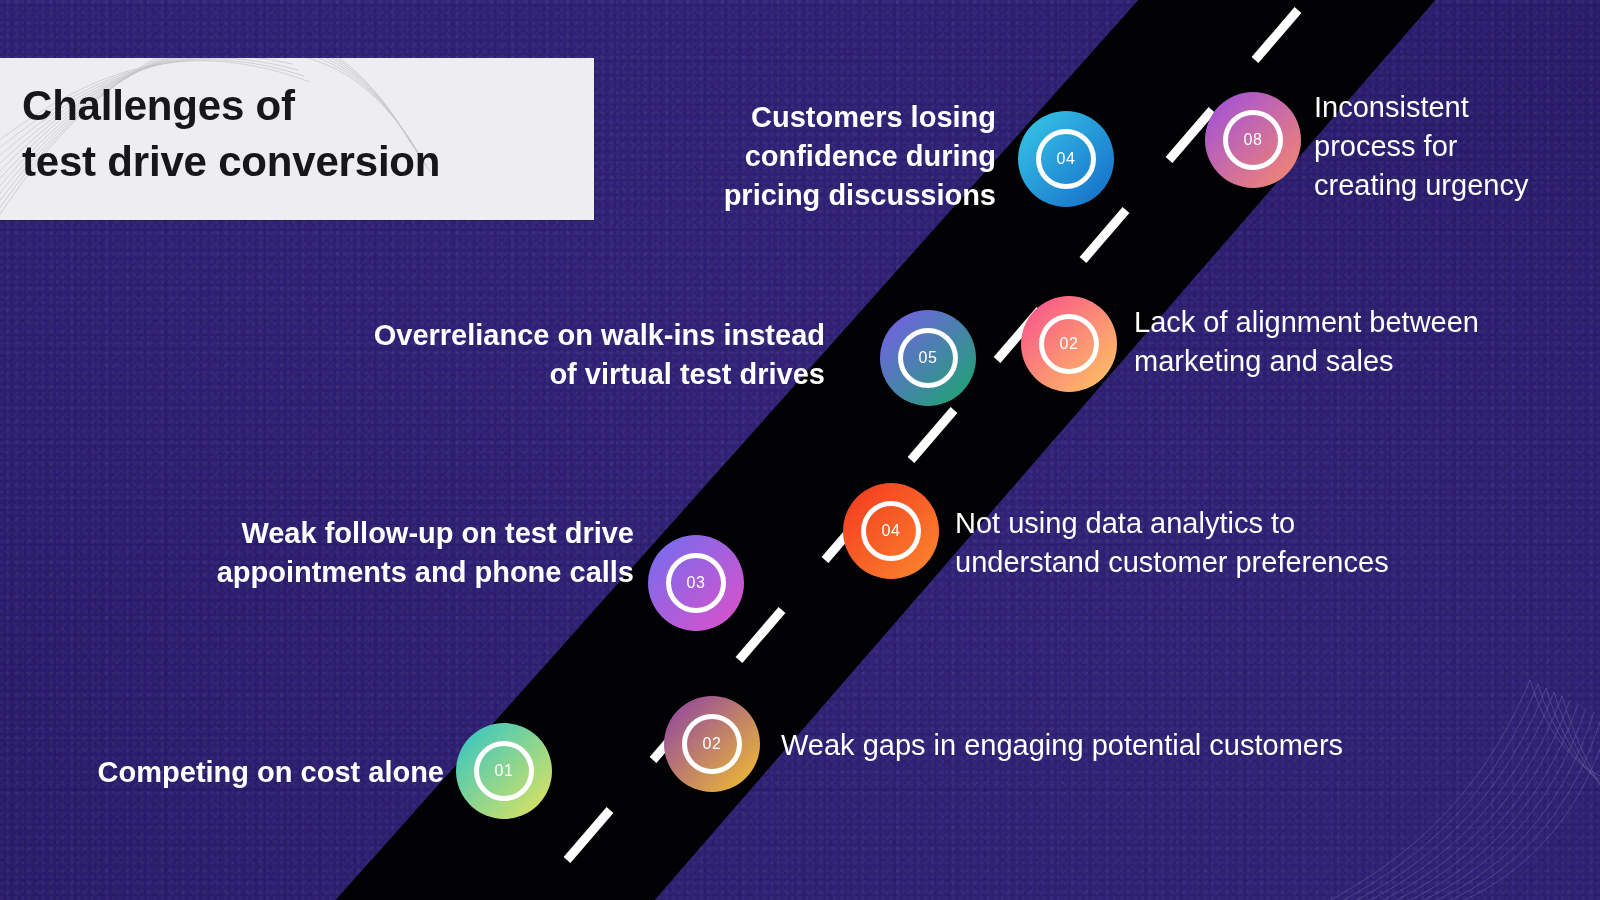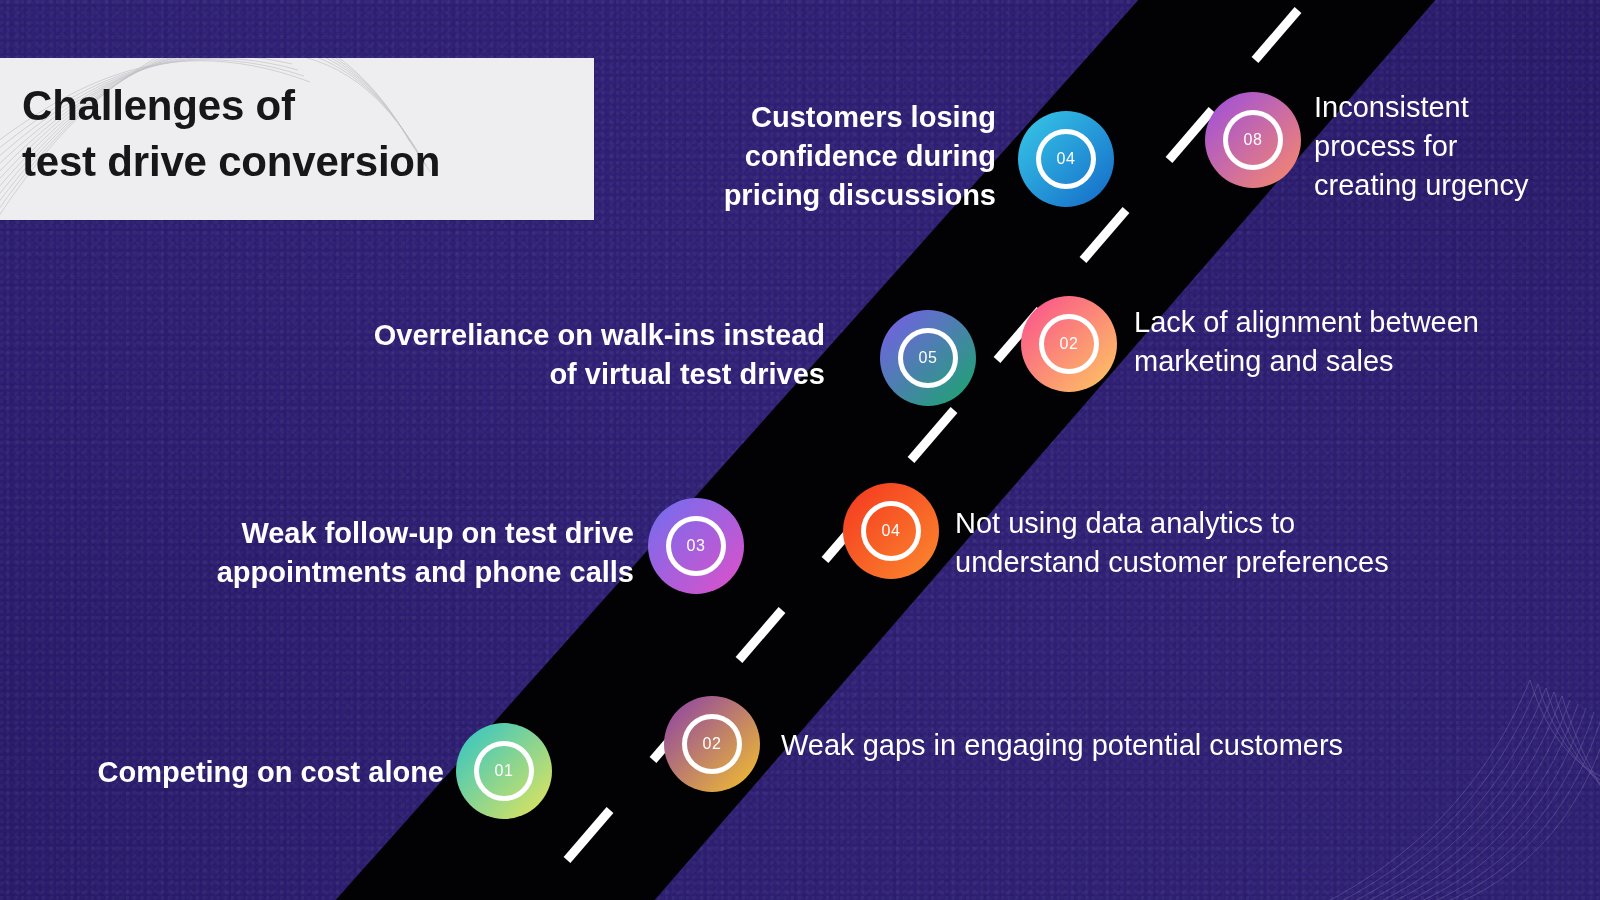--- a/index.html
+++ b/index.html
@@ -152,21 +152,21 @@
     <span class="num">01</span>
   </div>
   <div class="label right-align" style="left:20px;top:753px;width:424px;">Competing on cost alone</div>
 
   <div class="marker" style="left: 664px; top: 696px; width: 96px; height: 96px; font-size: 16px; background: linear-gradient(135deg, rgb(138, 63, 168) 0%, rgb(245, 194, 43) 100%);">
     <div class="ring" style="left:18px;top:18px;width:50px;height:50px;"></div>
     <span class="num">02</span>
   </div>
   <div class="label left-align" style="left:781px;top:726px;width:700px;">Weak gaps in engaging potential customers</div>
 
-  <div class="marker" style="left: 648px; top: 498px; width: 96px; height: 96px; font-size: 16px; background: linear-gradient(135deg, rgb(111, 110, 240) 0%, rgb(224, 80, 200) 100%);">
+  <div class="marker" style="left: 648px; top: 535px; width: 96px; height: 96px; font-size: 16px; background: linear-gradient(135deg, rgb(111, 110, 240) 0%, rgb(224, 80, 200) 100%);">
     <div class="ring" style="left:18px;top:18px;width:50px;height:50px;"></div>
     <span class="num">03</span>
   </div>
   <div class="label right-align" style="left:140px;top:514px;width:494px;">Weak follow-up on test drive
 appointments and phone calls</div>
 
   <div class="marker" style="left: 843px; top: 483px; width: 96px; height: 96px; font-size: 16px; background: linear-gradient(135deg, rgb(244, 54, 31) 0%, rgb(251, 138, 46) 100%);">
     <div class="ring" style="left:18px;top:18px;width:50px;height:50px;"></div>
     <span class="num">04</span>
   </div>

